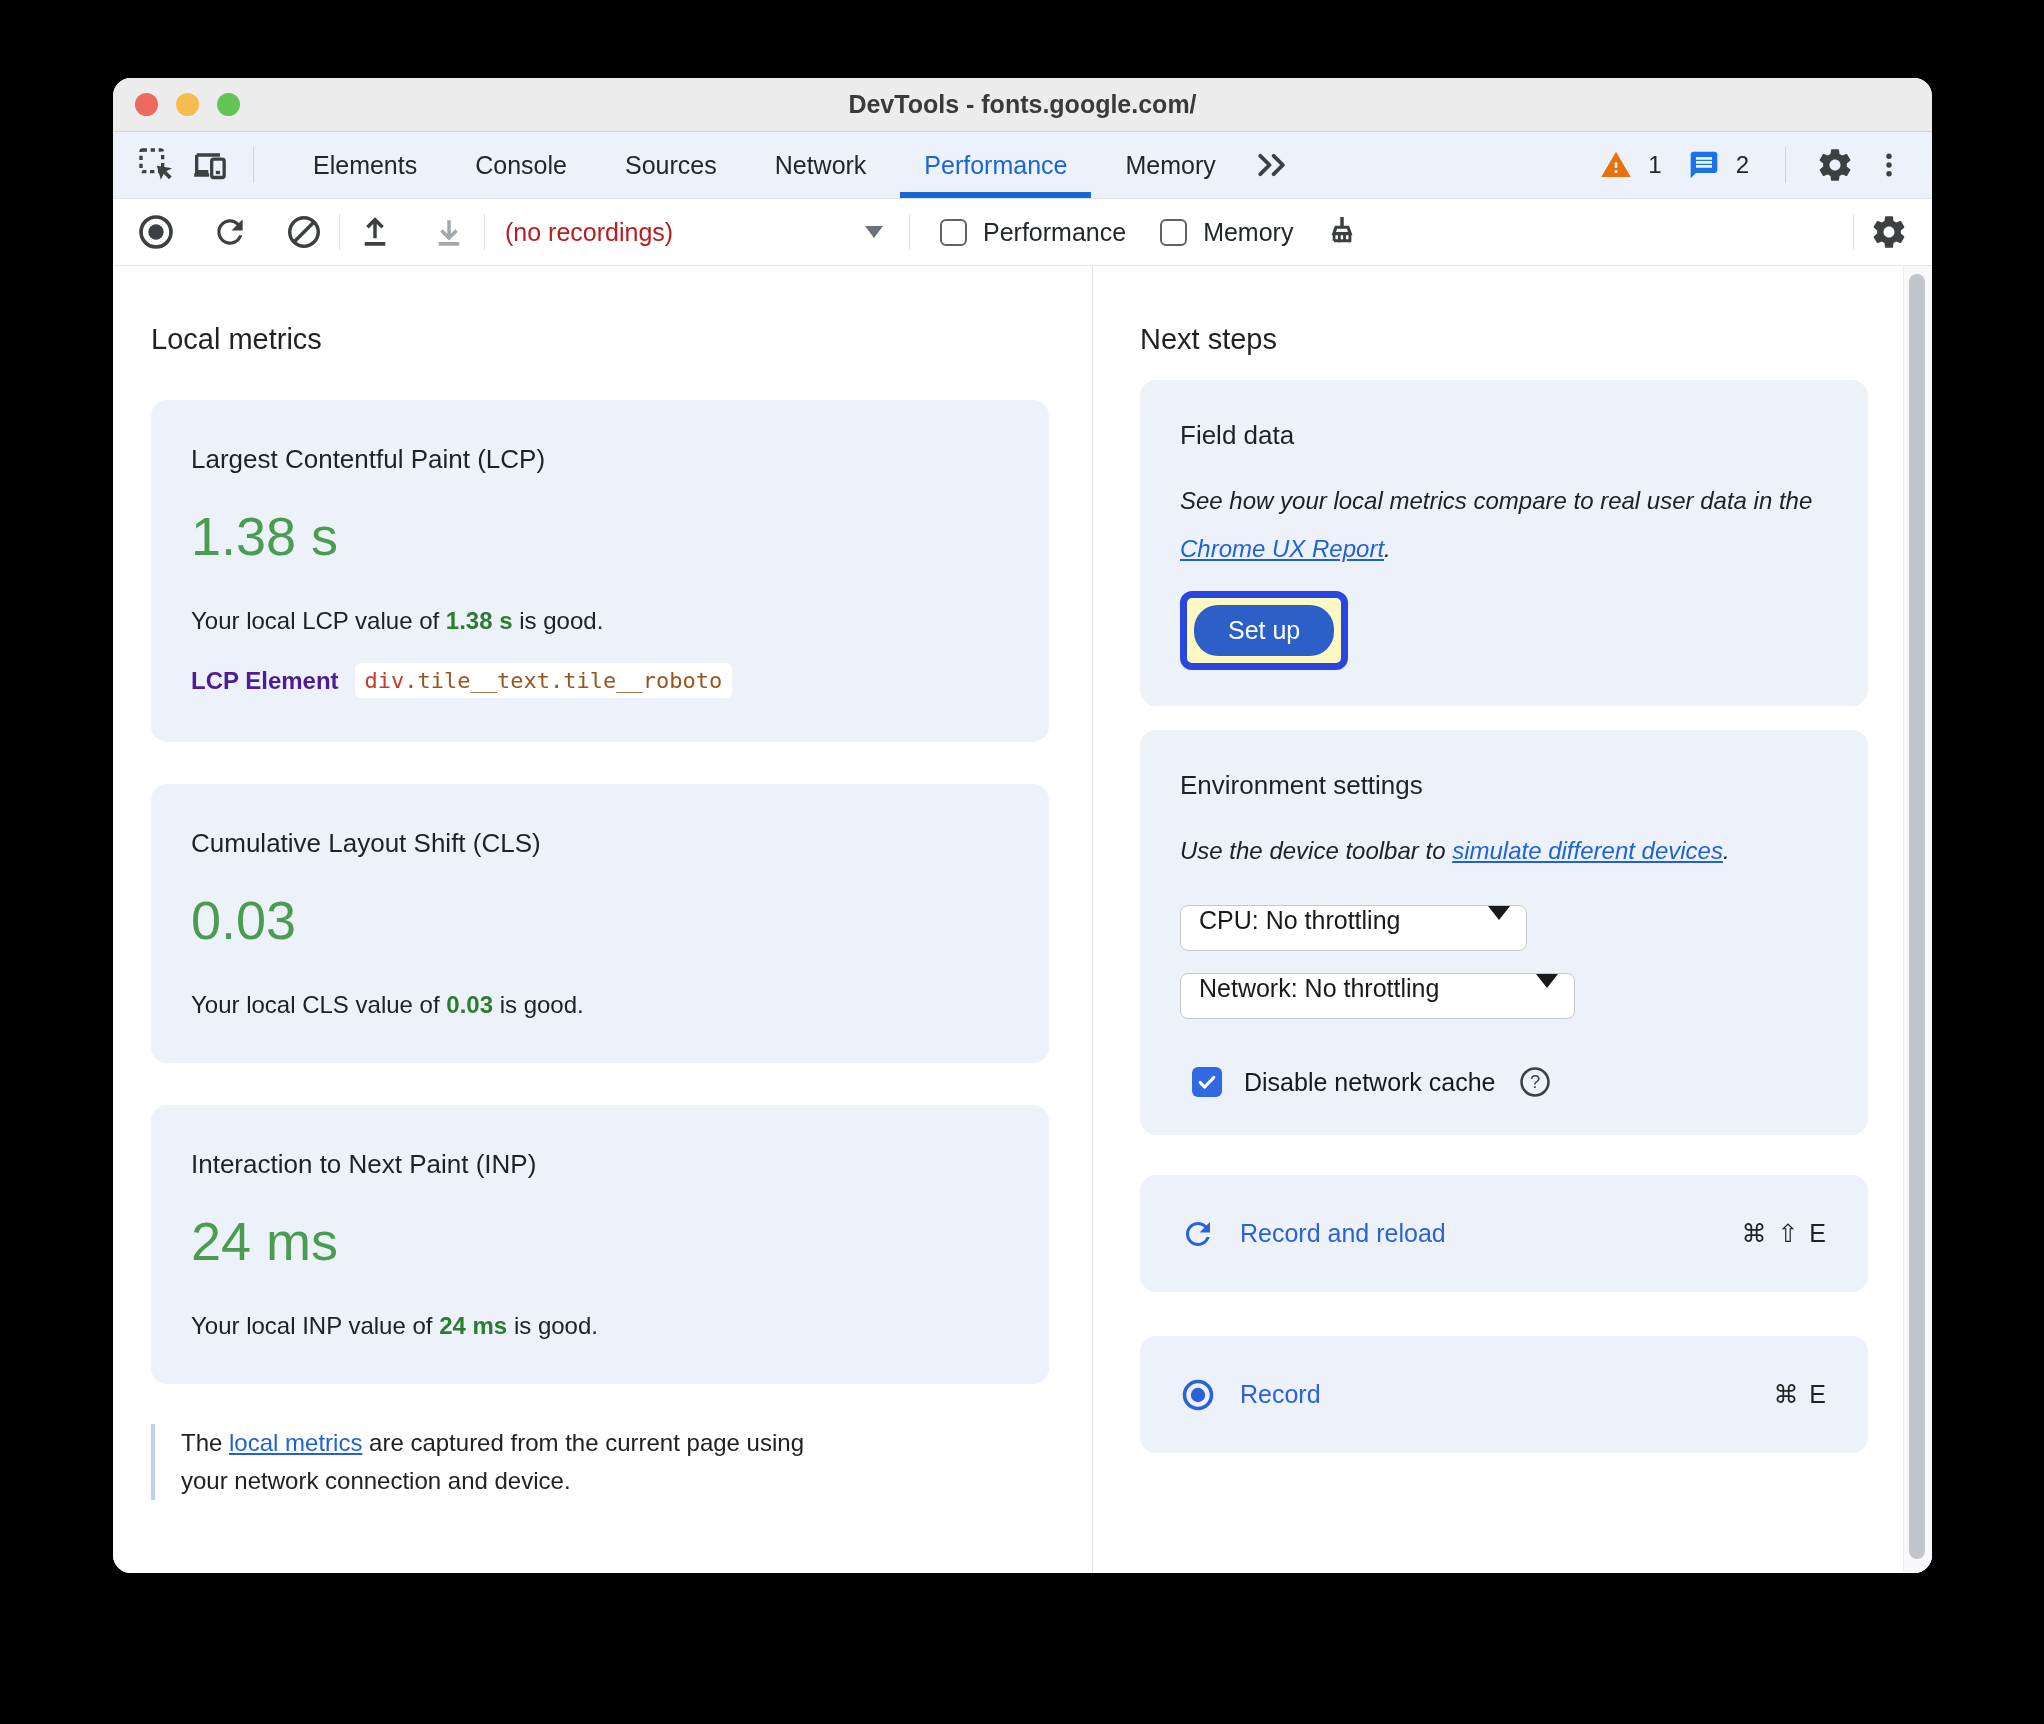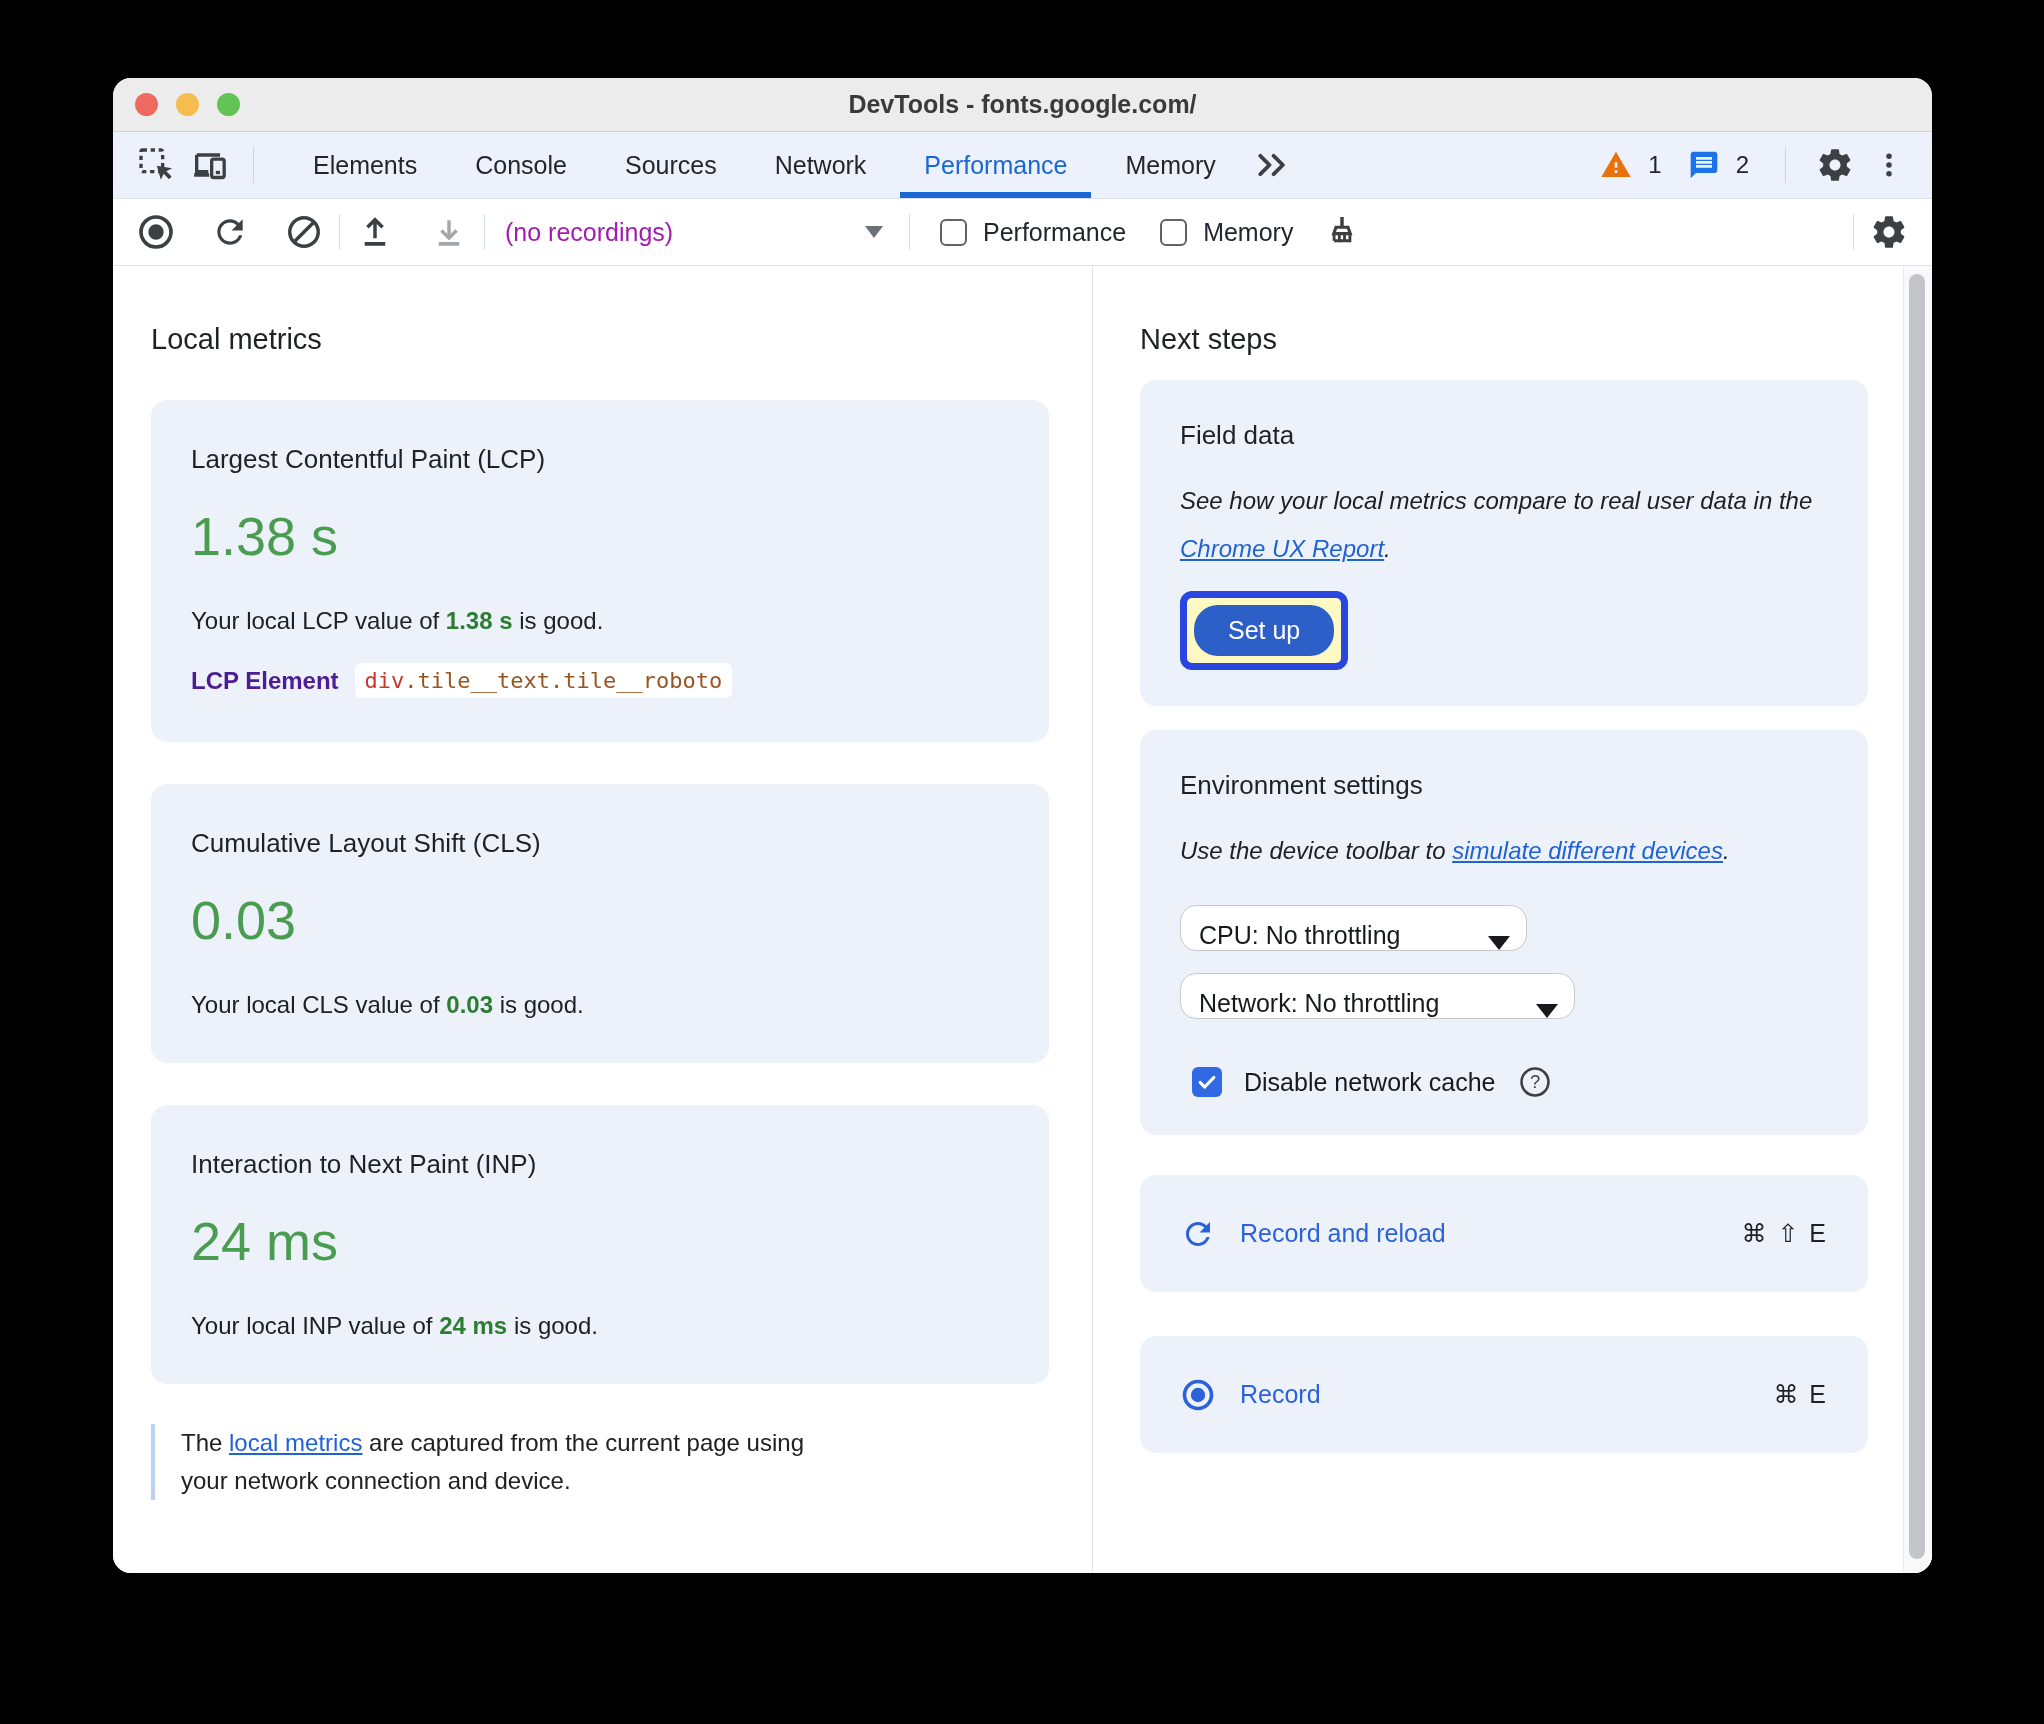--- a/index.html
+++ b/index.html
@@ -41,21 +41,21 @@
   .tabbar-right{margin-left:auto;display:flex;align-items:center;gap:14px;}
   .count{font-size:24px;color:#20242b;margin-right:10px;}
   
   .toolbar{
     height:67px;flex:0 0 67px;background:#fff;border-bottom:1px solid #e4e4e4;
     display:flex;align-items:center;padding:0 20px;box-sizing:border-box;
   }
   .toolbar .vsep{background:#d8dfef;}
   .tool-gap{width:28px;flex:0 0 auto;}
   .recordings{display:flex;align-items:center;width:392px;padding-left:8px;}
-  .recordings-text{font-size:25px;color:#a21caf;flex:1;}
+  .recordings-text{font-size:25px;color:#b91c1c;flex:1;}
   .caret-down{width:0;height:0;border-left:9px solid transparent;border-right:9px solid transparent;border-top:12px solid #6b7178;margin-right:14px;}
   .chk-row{display:flex;align-items:center;margin-left:18px;}
   .chk-box{width:27px;height:27px;border:2.5px solid #5f6368;border-radius:6px;background:#fff;box-sizing:border-box;}
   .chk-label{font-size:25px;color:#22262d;margin-left:16px;}
   
   .content{flex:1;position:relative;background:#fff;}
   .col-divider{position:absolute;left:979px;top:0;bottom:0;width:1px;background:#e4e4e4;}
   .left-col{position:absolute;left:38px;top:0;width:898px;}
   .right-col{position:absolute;left:1027px;top:0;width:728px;}
   .section-heading{margin-top:57px;font-size:29px;font-weight:500;color:#1f2125;}
@@ -74,22 +74,22 @@
   .el-classes{color:#9a5420;}
   .footnote{margin-top:40px;border-left:4px solid #bcd0f5;padding-left:26px;width:672px;
     font-size:24px;line-height:38px;color:#202124;}
   a.link{color:#1f62d4;text-decoration:underline;cursor:pointer;}
   
   .panel-card{margin-top:24px;padding:40px 40px 36px 40px;}
   .panel-body{margin-top:26px;font-size:24px;line-height:48px;color:#202124;font-style:italic;}
   .setup-ring{display:inline-block;margin-top:18px;border:7px solid #2947de;border-radius:12px;background:#fef9c3;padding:7px;}
   .setup-btn{background:#2d5fc8;color:#fff;border:none;border-radius:24px;padding:11px 34px;
     font-size:25px;font-family:inherit;cursor:pointer;display:block;}
-  .select{margin-top:30px;width:347px;height:46px;background:#fff;border:1px solid #c7c8cc;border-radius:16px;
-    display:flex;align-items:flex-end;justify-content:space-between;padding:0 16px 0 18px;box-sizing:border-box;}
+  .select{margin-top:30px;width:347px;height:46px;background:#fff;border:1px solid #c7c8cc;border-radius:8px;
+    display:flex;align-items:flex-start;justify-content:space-between;padding:0 16px 0 18px;box-sizing:border-box;}
   .select.network{margin-top:22px;width:395px;}
   .select-text{font-size:25px;color:#17191c;white-space:nowrap;}
   .select-caret{width:0;height:0;border-left:11px solid transparent;border-right:11px solid transparent;border-top:14px solid #17191c;margin-left:18px;}
   .cache-row{margin-top:46px;display:flex;align-items:center;padding-left:12px;}
   .chk-checked{width:30px;height:30px;border-radius:6px;background:#3069e3;display:flex;align-items:center;justify-content:center;flex:0 0 auto;}
   .cache-label{font-size:25px;color:#17191c;margin-left:22px;}
   .action-card{margin-top:44px;height:117px;display:flex;align-items:center;padding:0 40px;}
   .action-card.reload{margin-top:40px;}
   .action-label{font-size:25px;color:#2b62d9;margin-left:24px;}
   .shortcut{margin-left:auto;font-size:25px;color:#1f2125;letter-spacing:2px;}

